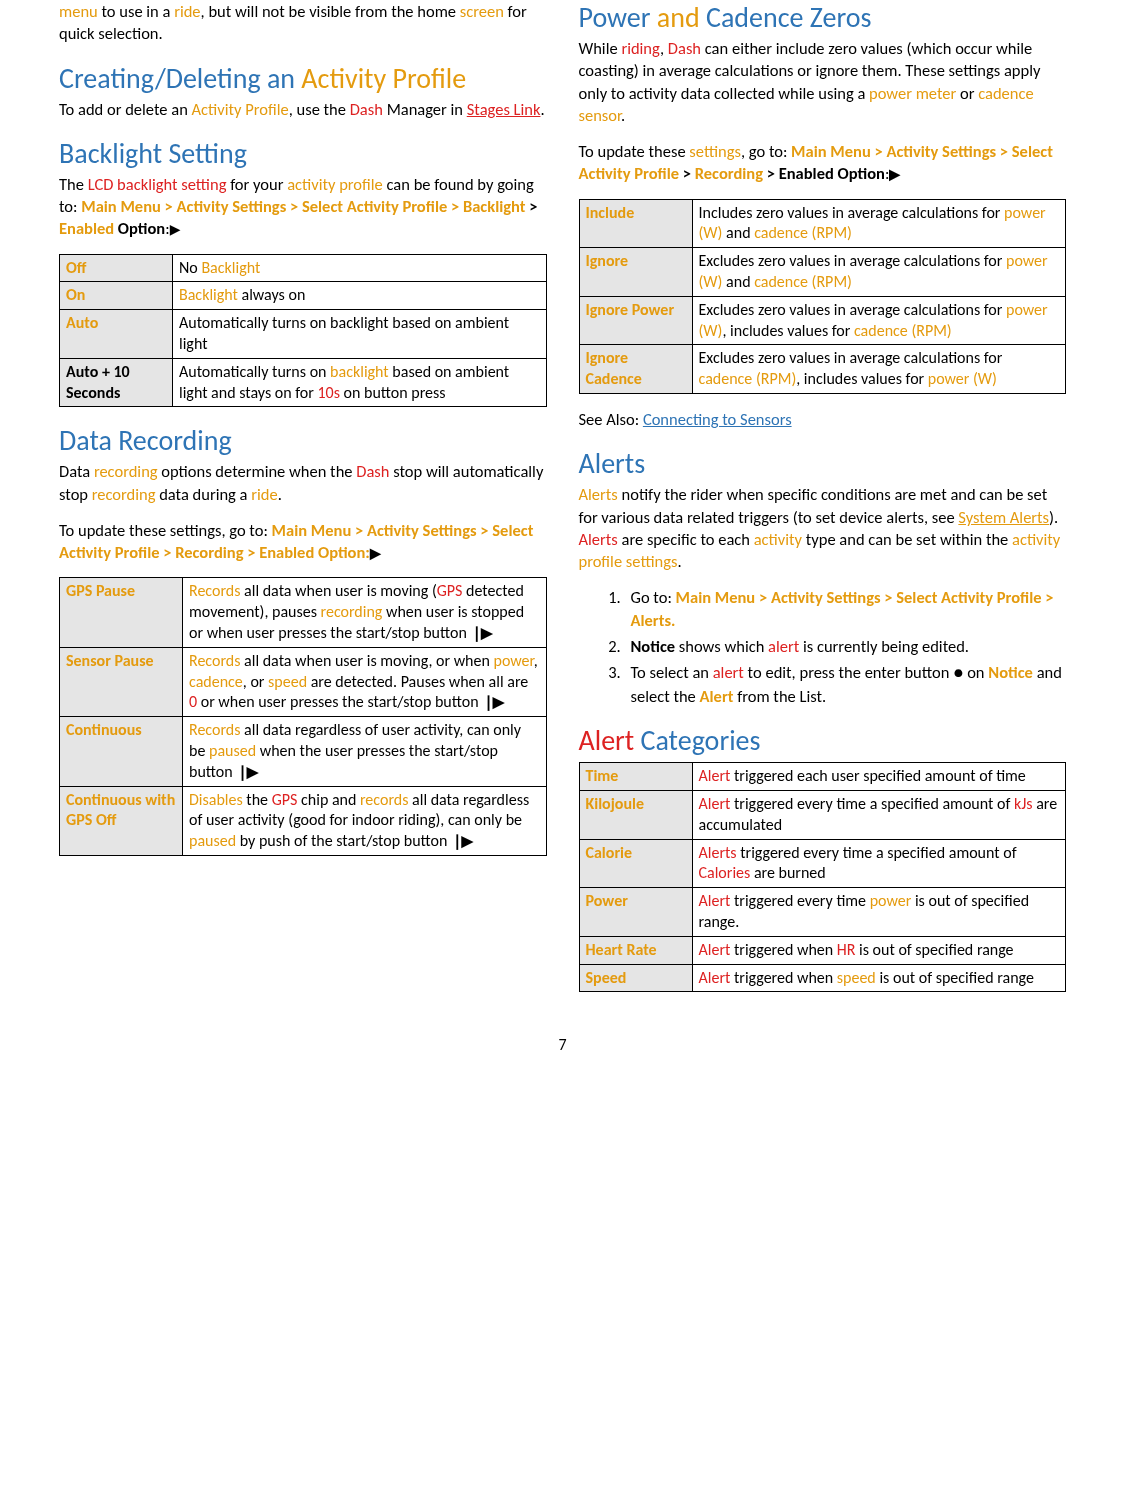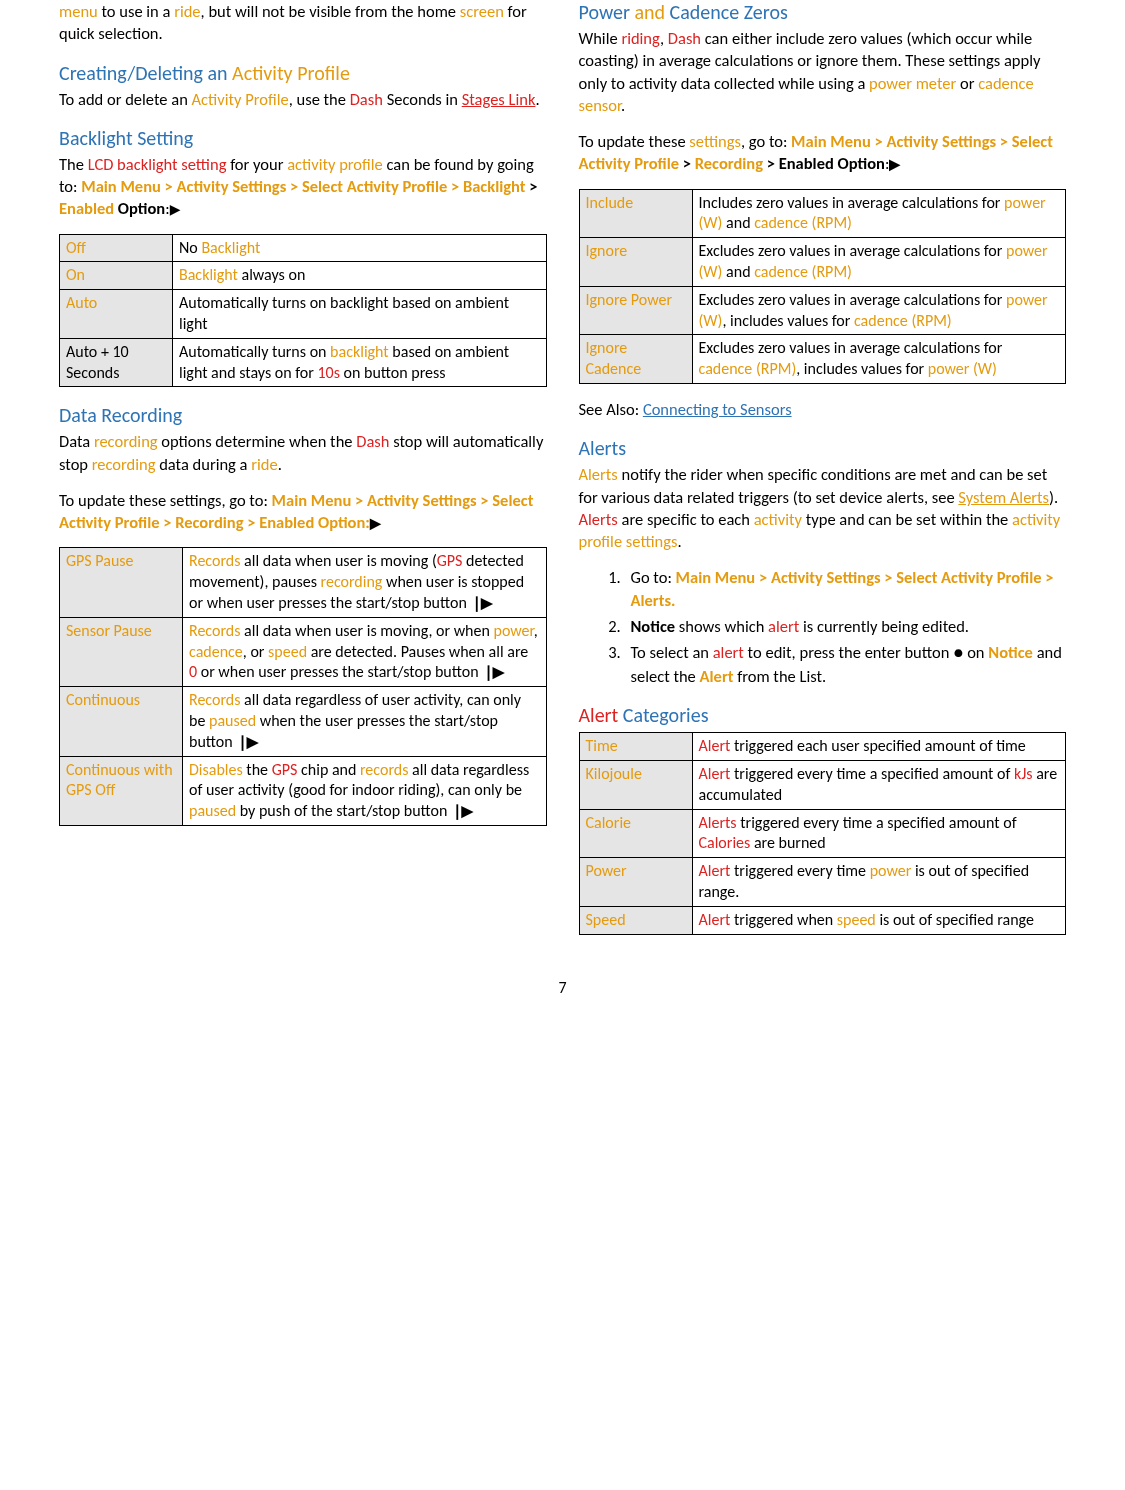--- a/index.html
+++ b/index.html
@@ -18,21 +18,21 @@
     gap: 32px;
     box-sizing: border-box;
     padding: 0 28px 10px 28px;
   }
   .col {
     flex: 1 1 0;
     min-width: 0;
   }
   p { margin: 0 0 14px 0; }
   h2 {
-    font-size: 20px;
+    font-size: 28px;
     font-weight: 400;
     color: #2e74b5;
     margin: 16px 0 2px 0;
     line-height: 1.25;
   }
   .red { color: #d22; }
   .orange { color: #e49b0f; }
   .link-o { color: #e49b0f; text-decoration: underline; }
   .link-b { color: #2e74b5; text-decoration: underline; }
   .bold { font-weight: 700; }
@@ -57,21 +57,21 @@
     font-size: 16px;
   }
   td {
     border: 1px solid #000;
     padding: 3px 6px 3px 6px;
     vertical-align: top;
     line-height: 1.3;
   }
   td.rh {
     background: #e5e5e5;
-    font-weight: 400;
+    font-weight: 700;
     color: #e49b0f;
     width: 100px;
   }
   td.rh.wide { width: 110px; }
   ol.alerts-steps {
     margin: 4px 0 14px 0;
     padding-left: 46px;
   }
   ol.alerts-steps li {
     margin-bottom: 4px;
@@ -91,21 +91,21 @@
   <div class="col">
 
     <p>
       <span class="orange">menu</span><span> to use in a </span><span class="orange">ride</span><span>, but will not be visible from the home </span><span class="orange">screen</span><span> for quick selection.</span>
     </p>
 
     <h2>
       <span>Creating/Deleting an </span><span class="orange">Activity Profile</span>
     </h2>
     <p>
-      <span>To add or delete an </span><span class="orange">Activity Profile</span><span>, use the </span><span class="red">Dash</span><span> Seconds in </span><a class="red" style="text-decoration:underline">Stages Link</a><span>.</span>
+      <span>To add or delete an </span><span class="orange">Activity Profile</span><span>, use the </span><span class="red">Dash</span><span> Manager in </span><a class="red" style="text-decoration:underline">Stages Link</a><span>.</span>
     </p>
 
     <h2>Backlight Setting</h2>
     <p>
       <span>The </span><span class="red">LCD</span><span> </span><span class="red">backlight setting</span><span> for your </span><span class="orange">activity profile</span><span> can be found by going to: </span><span class="bold orange">Main Menu &gt; Activity Settings &gt; Select Activity Profile &gt; </span><span class="bold orange">Backlight</span><span class="bold"> &gt; </span><span class="bold orange">Enabled</span><span class="bold"> Option</span>:<span class="play">▶</span>
     </p>
 
     <table>
       <tbody>
           <tr>
@@ -229,20 +229,24 @@
       </tr>
       <tr>
         <td class="rh">Calorie</td>
         <td><span class="red">Alerts</span><span> triggered every time a specified amount of </span><span class="red">Calories</span><span> are burned</span></td>
       </tr>
       <tr>
         <td class="rh">Power</td>
         <td><span class="red">Alert</span><span> triggered every time </span><span class="orange">power</span><span> is out of specified range.</span></td>
       </tr>
       <tr>
+        <td class="rh">Heart Rate</td>
+        <td><span class="red">Alert</span><span> triggered when </span><span class="red">HR</span><span> is out of specified range</span></td>
+      </tr>
+      <tr>
         <td class="rh">Speed</td>
         <td><span class="red">Alert</span><span> triggered when </span><span class="orange">speed</span><span> is out of specified range</span></td>
       </tr>
     </tbody>
       </table>
 
   </div>
 </div>
 
 <div class="pgnum">7</div>

